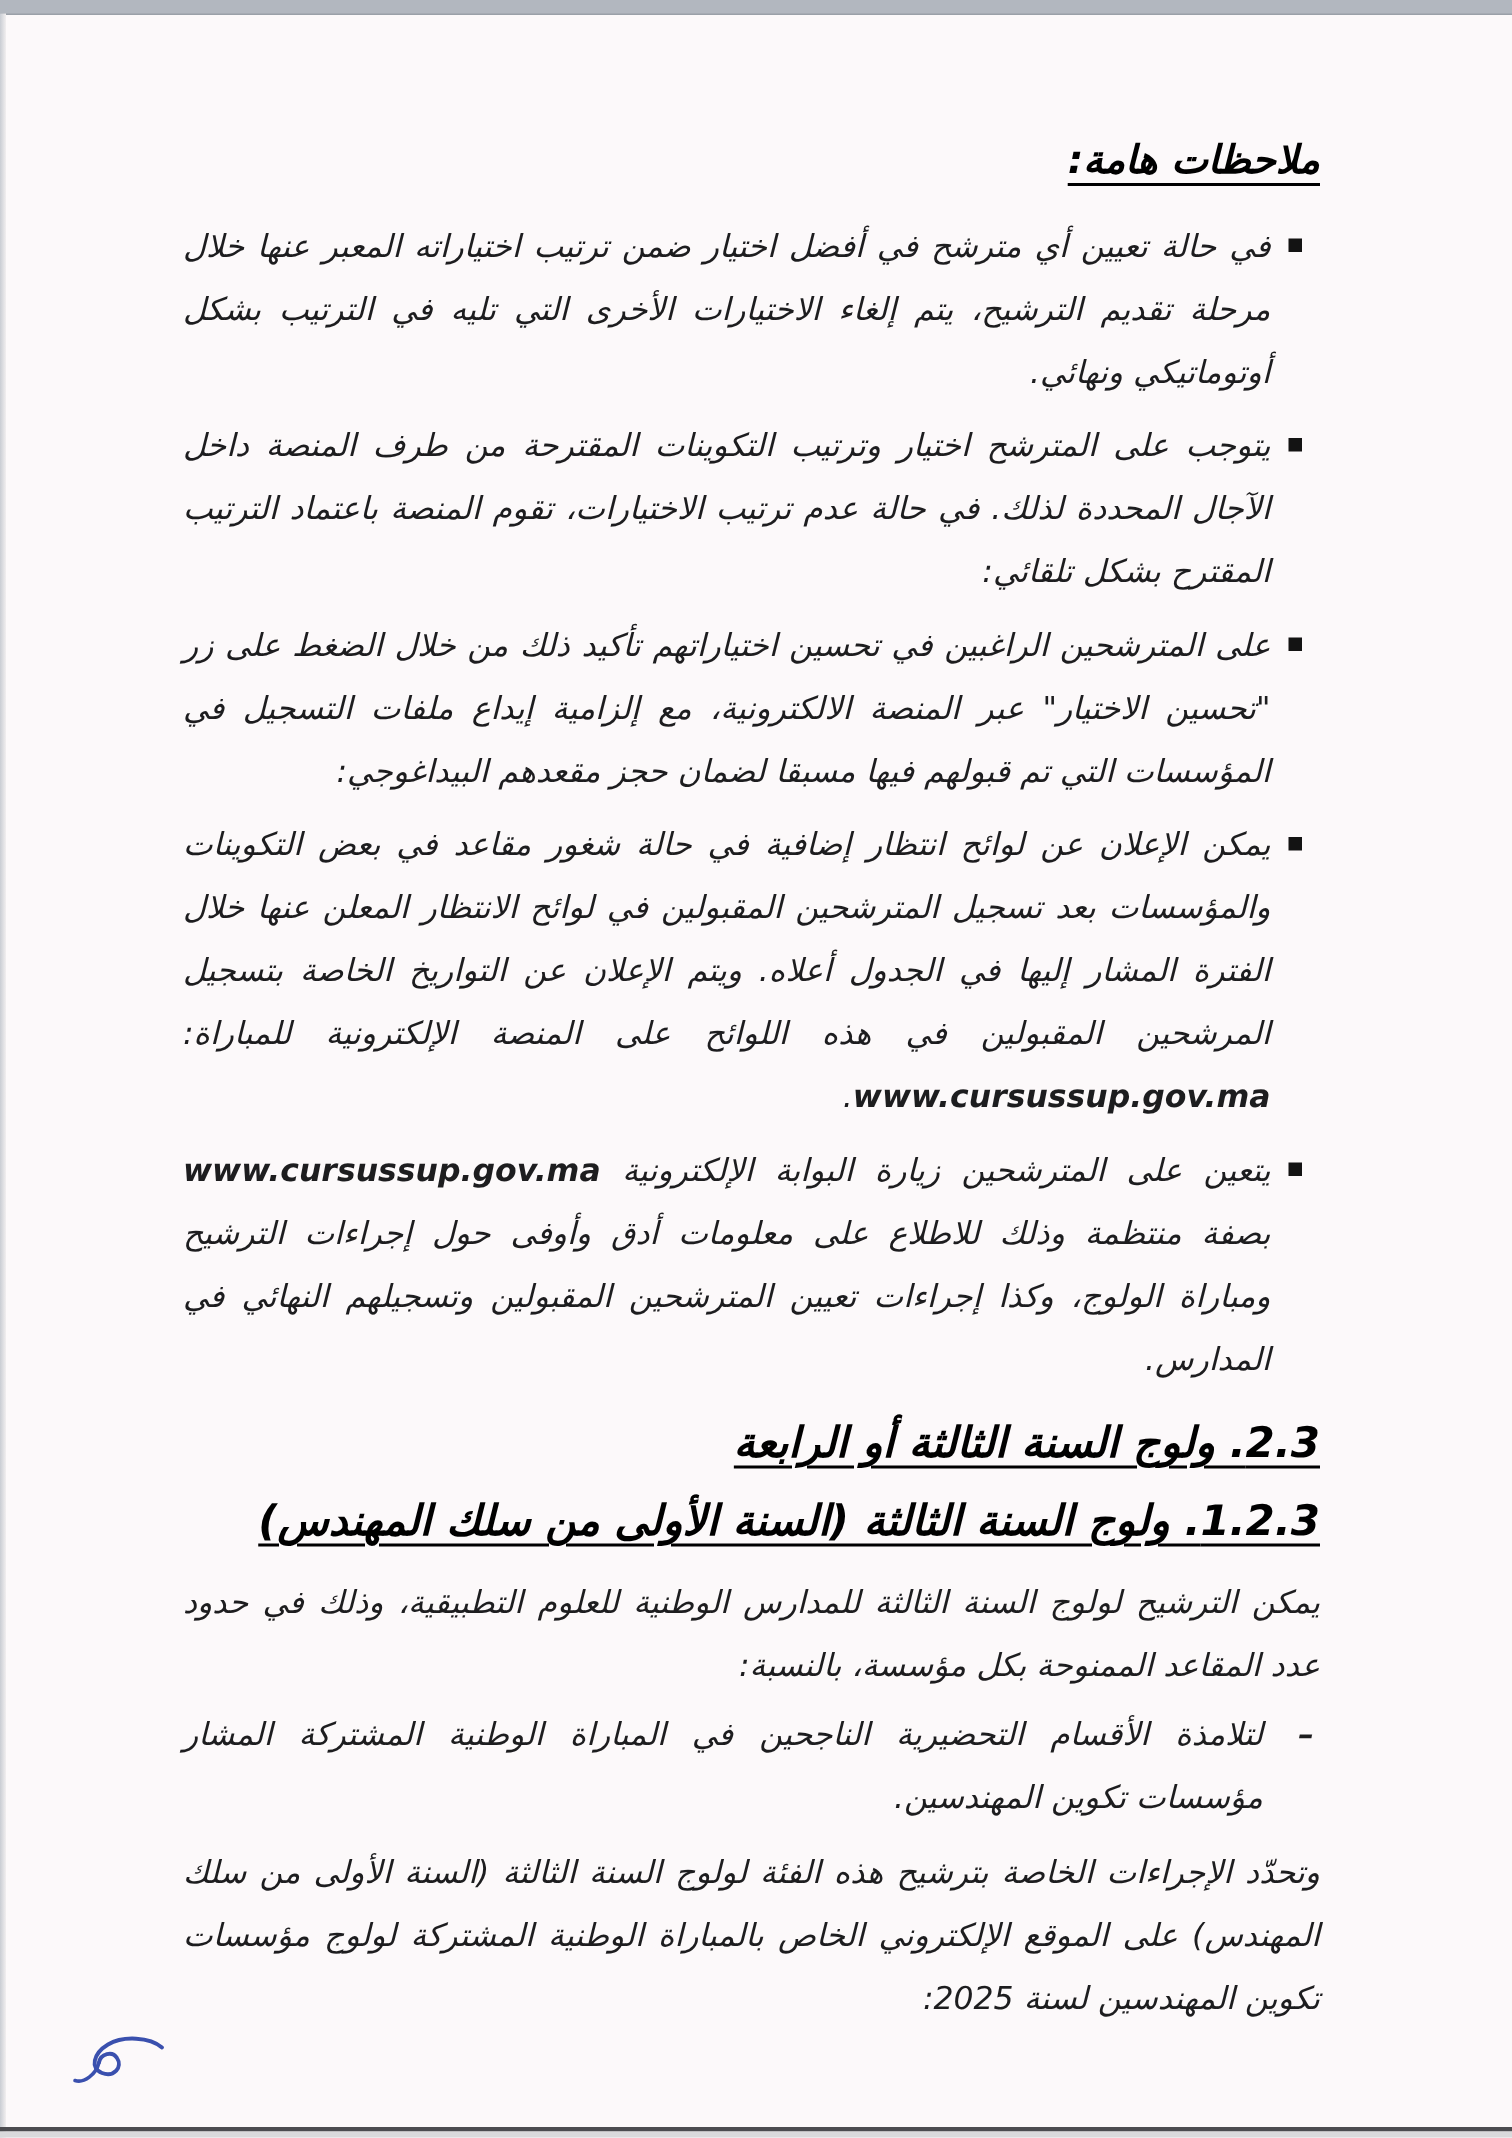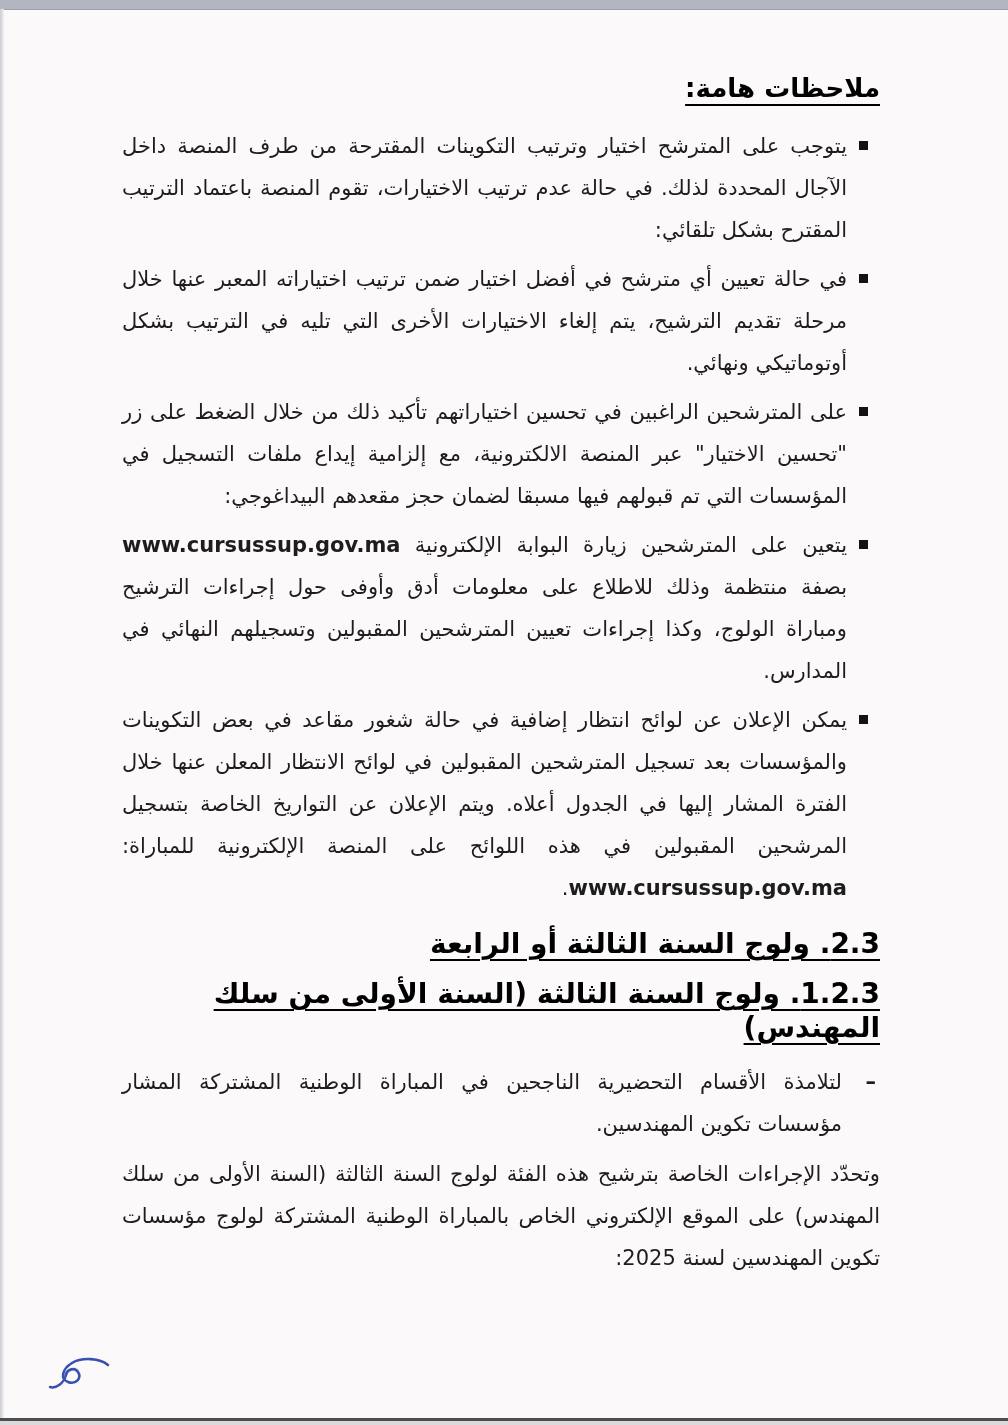--- a/index.html
+++ b/index.html
@@ -12,24 +12,25 @@
   }
   
   .scan-top{position:absolute;top:0;left:0;right:0;height:9px;background:#b2b7bf;border-bottom:1px solid #9aa0a8;}
   .scan-left{position:absolute;top:9px;left:0;bottom:0;width:4px;background:linear-gradient(to right,#c9cdd3,#f2eff0);}
   .scan-bottom{position:absolute;left:0;right:0;bottom:4px;height:3px;background:#4c4c50;}
   .scan-bottom-under{position:absolute;left:0;right:0;bottom:0;height:4px;background:#dadadc;}
 
   .page{
     position:absolute;top:9px;left:4px;right:0;bottom:7px;
     direction:rtl;
-    padding:60px 128px 0 118px;
+    padding:78px 128px 0 118px;
     box-sizing:border-box;
     font-size:21px;
     line-height:42px;
+    font-style:italic;
   }
 
   .h1wrap{text-align:right;margin-bottom:14px;}
   .doc-h1{
     display:inline-block;font-size:26px;font-weight:bold;color:#000;
     text-decoration:underline;text-underline-offset:7px;text-decoration-thickness:2px;
     margin:0;line-height:36px;
   }
 
   ul.notes{list-style:none;margin:0;padding:0;}
@@ -70,44 +71,45 @@
 <div class="scan-left"></div>
 
 <div class="page">
 
   <div class="h1wrap">
     <h1 class="doc-h1">ملاحظات هامة:</h1>
   </div>
 
   <ul class="notes">
     <li>
-      <span>يتوجب على المترشح اختيار وترتيب التكوينات المقترحة من طرف المنصة داخل الآجال المحددة لذلك. في حالة عدم ترتيب الاختيارات، تقوم المنصة باعتماد الترتيب المقترح بشكل تلقائي:</span>
+      <span>في حالة تعيين أي مترشح في أفضل اختيار ضمن ترتيب اختياراته المعبر عنها خلال مرحلة تقديم الترشيح، يتم إلغاء الاختيارات الأخرى التي تليه في الترتيب بشكل أوتوماتيكي ونهائي.</span>
     </li>
     <li>
-      <span>في حالة تعيين أي مترشح في أفضل اختيار ضمن ترتيب اختياراته المعبر عنها خلال مرحلة تقديم الترشيح، يتم إلغاء الاختيارات الأخرى التي تليه في الترتيب بشكل أوتوماتيكي ونهائي.</span>
+      <span>يتوجب على المترشح اختيار وترتيب التكوينات المقترحة من طرف المنصة داخل الآجال المحددة لذلك. في حالة عدم ترتيب الاختيارات، تقوم المنصة باعتماد الترتيب المقترح بشكل تلقائي:</span>
     </li>
     <li>
       <span>على المترشحين الراغبين في تحسين اختياراتهم تأكيد ذلك من خلال الضغط على زر "تحسين الاختيار" عبر المنصة الالكترونية، مع إلزامية إيداع ملفات التسجيل في المؤسسات التي تم قبولهم فيها مسبقا لضمان حجز مقعدهم البيداغوجي:</span>
     </li>
     <li>
-      <span>يتعين على المترشحين زيارة البوابة الإلكترونية </span><span class="url-bold" dir="ltr">www.cursussup.gov.ma</span><span> بصفة منتظمة وذلك للاطلاع على معلومات أدق وأوفى حول إجراءات الترشيح ومباراة الولوج، وكذا إجراءات تعيين المترشحين المقبولين وتسجيلهم النهائي في المدارس.</span>
+      <span>يمكن الإعلان عن لوائح انتظار إضافية في حالة شغور مقاعد في بعض التكوينات والمؤسسات بعد تسجيل المترشحين المقبولين في لوائح الانتظار المعلن عنها خلال الفترة المشار إليها في الجدول أعلاه. ويتم الإعلان عن التواريخ الخاصة بتسجيل المرشحين المقبولين في هذه اللوائح على المنصة الإلكترونية للمباراة: </span><span class="url-bold" dir="ltr">www.cursussup.gov.ma</span><span>.</span>
     </li>
     <li>
-      <span>يمكن الإعلان عن لوائح انتظار إضافية في حالة شغور مقاعد في بعض التكوينات والمؤسسات بعد تسجيل المترشحين المقبولين في لوائح الانتظار المعلن عنها خلال الفترة المشار إليها في الجدول أعلاه. ويتم الإعلان عن التواريخ الخاصة بتسجيل المرشحين المقبولين في هذه اللوائح على المنصة الإلكترونية للمباراة: </span><span class="url-bold" dir="ltr">www.cursussup.gov.ma</span><span>.</span>
+      <span>يتعين على المترشحين زيارة البوابة الإلكترونية </span><span class="url-bold" dir="ltr">www.cursussup.gov.ma</span><span> بصفة منتظمة وذلك للاطلاع على معلومات أدق وأوفى حول إجراءات الترشيح ومباراة الولوج، وكذا إجراءات تعيين المترشحين المقبولين وتسجيلهم النهائي في المدارس.</span>
     </li>
   </ul>
 
   <div class="doc-h2wrap">
     <h2 class="doc-h2">2.3. ولوج السنة الثالثة أو الرابعة</h2>
   </div>
 
   <div class="doc-h2wrap" style="margin-top:10px;text-align:right;">
     <h2 class="doc-h2">1.2.3. ولوج السنة الثالثة (السنة الأولى من سلك المهندس)</h2>
   </div>
 
+  <p class="para">يمكن الترشيح لولوج السنة الثالثة للمدارس الوطنية للعلوم التطبيقية، وذلك في حدود عدد المقاعد الممنوحة بكل مؤسسة، بالنسبة:</p>
 
   <div class="dash-item">لتلامذة الأقسام التحضيرية الناجحين في المباراة الوطنية المشتركة المشار مؤسسات تكوين المهندسين.</div>
 
   <p class="para">وتحدّد الإجراءات الخاصة بترشيح هذه الفئة لولوج السنة الثالثة (السنة الأولى من سلك المهندس) على الموقع الإلكتروني الخاص بالمباراة الوطنية المشتركة لولوج مؤسسات تكوين المهندسين لسنة 2025:</p>
 
 </div>
 
 <svg class="handwriting" width="80" height="56" viewBox="0 0 80 56">
   <path d="M70,14 C62,7 44,6 34,12 C24,18 22,28 30,31 C38,34 44,27 40,21 C37,16 29,18 28,24" fill="none" stroke="#3a50ae" stroke-width="2.6" stroke-linecap="round"></path>
   <path d="M28,24 C26,32 18,38 12,36" fill="none" stroke="#3a50ae" stroke-width="2.4" stroke-linecap="round"></path>

